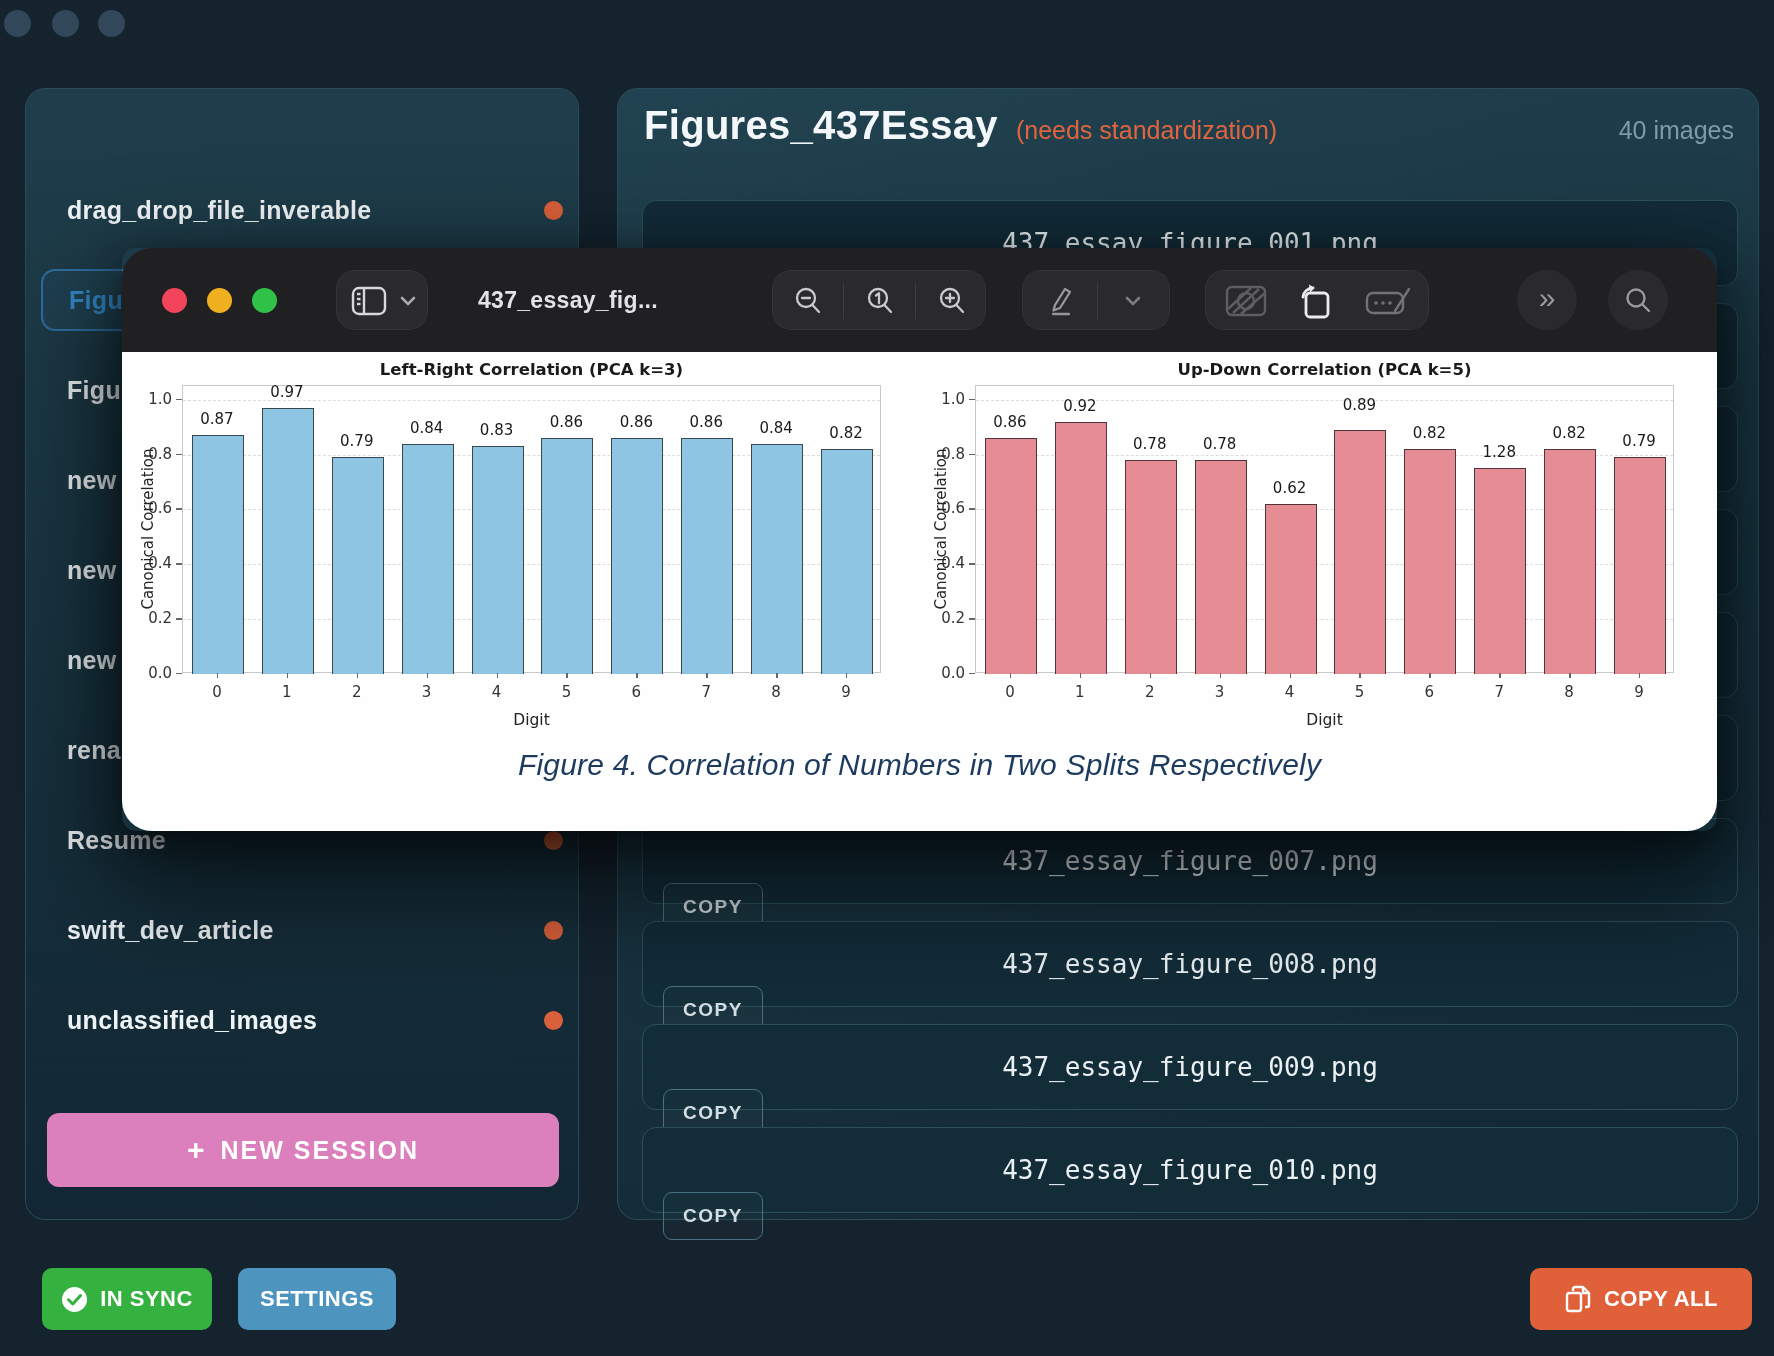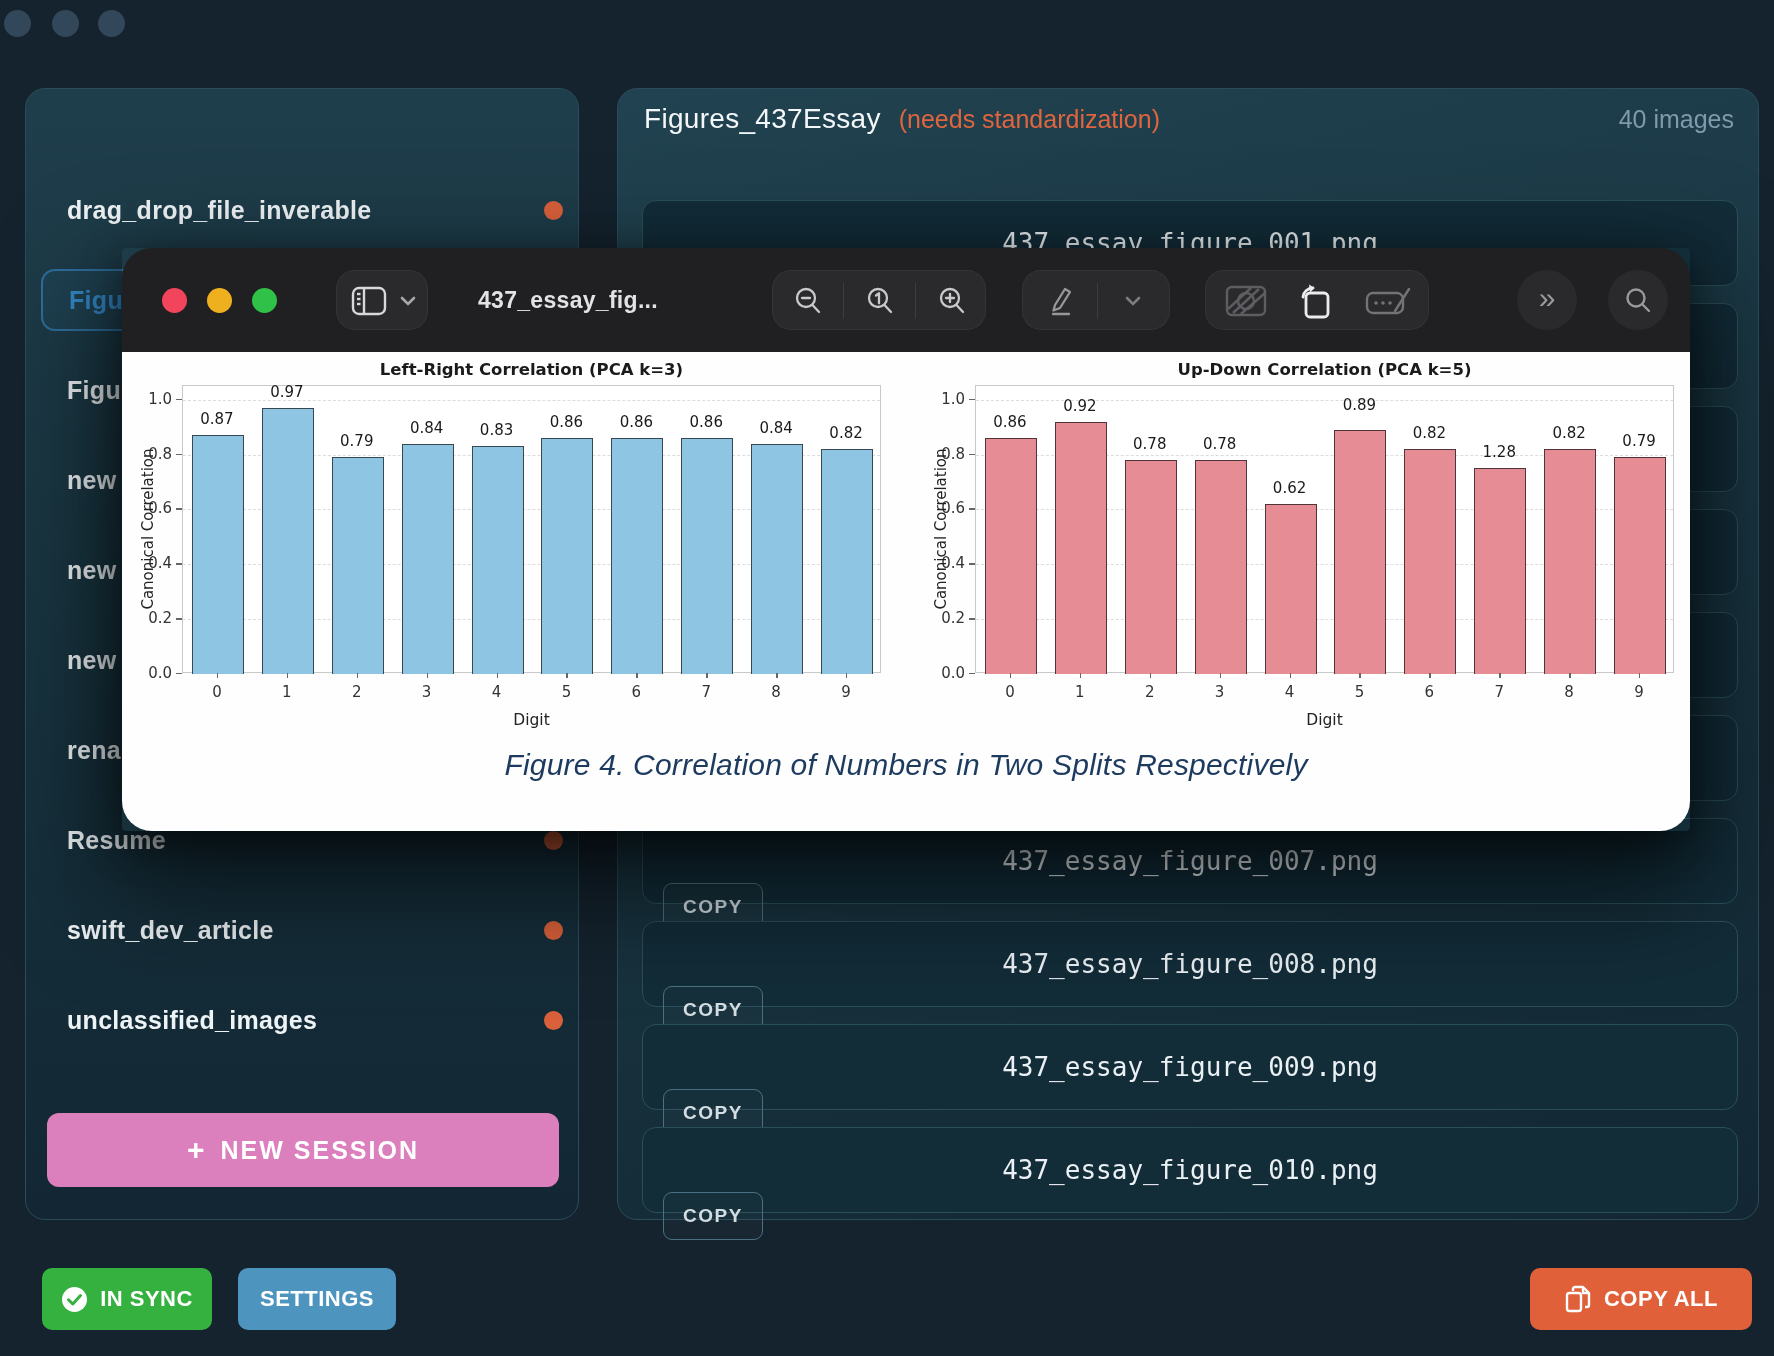--- a/index.html
+++ b/index.html
@@ -27,42 +27,42 @@
   .side-item .lbl{color:#eef3f5;font-size:25px;font-weight:bold;letter-spacing:.3px;}
   .side-item.selected{height:62px;border:2px solid #2e6e9e;border-radius:14px;background:rgba(46,120,170,.10);}
   .side-item.selected .lbl{color:#3487c6;}
   .side-dot{position:absolute;left:503px;width:19px;height:19px;border-radius:50%;background:#d9603a;}
   #new-session{position:absolute;left:21px;top:1024px;width:512px;height:74px;border-radius:12px;
                background:#dc7fbd;display:flex;align-items:center;justify-content:center;gap:14px;cursor:pointer;}
   #new-session span{color:#fff;font-size:25px;font-weight:bold;letter-spacing:2px;}
 
   
   #main-header{position:absolute;left:26px;top:14px;width:1090px;height:56px;display:flex;align-items:baseline;}
-  #main-title{color:#f4f7f9;font-size:28px;font-weight:normal;letter-spacing:.3px;text-align:center;}
+  #main-title{color:#f4f7f9;font-size:40px;font-weight:bold;letter-spacing:.3px;text-align:center;}
   #main-sub{color:#e0653f;font-size:25px;margin-left:18px;font-weight:500;}
   #main-count{margin-left:auto;color:#7e9aab;font-size:25px;}
   .file-row{position:absolute;left:24px;width:1096px;height:86px;border-radius:14px;
             background:#122c38;border:1.5px solid #2b4e5c;box-sizing:border-box;}
   .copy-btn{position:absolute;left:20px;top:18px;width:100px;height:48px;border-radius:9px;
             border:1.5px solid #4a7181;background:rgba(255,255,255,.02);color:#d3dde2;
             font-size:19px;font-weight:bold;letter-spacing:1.5px;display:flex;align-items:center;
             justify-content:center;cursor:pointer;font-family:"Liberation Sans",sans-serif;margin-top:46px;}
   .file-name{position:absolute;left:0;top:0;width:100%;height:100%;display:flex;align-items:center;
              justify-content:center;color:#eaf0f3;font-family:"DejaVu Sans Mono",monospace;font-size:26px;}
 
   
   .foot-btn{position:absolute;top:1268px;height:62px;border-radius:10px;display:flex;align-items:center;
             justify-content:center;gap:12px;color:#fff;font-weight:bold;font-size:22px;letter-spacing:.5px;cursor:pointer;}
   #btn-sync{left:42px;width:170px;background:#35b13f;}
   #btn-settings{left:238px;width:158px;background:#4d94bf;}
   #btn-copyall{left:1530px;width:222px;background:#e0603a;}
 
   
-  #preview{position:absolute;left:122px;top:248px;width:1568px;height:583px;border-radius:4px;z-index:30;
-           box-shadow:0 45px 110px 12px rgba(0,0,0,.62), 0 12px 40px rgba(0,0,0,.45);}
+  #preview{position:absolute;left:122px;top:248px;width:1568px;height:583px;border-radius:14px;z-index:30;
+           box-shadow:0 45px 110px 12px rgba(0,0,0,.62), 0 12px 40px rgba(0,0,0,.45);padding-left:27px;}
   #titlebar{position:absolute;left:0;top:0;width:100%;height:104px;background:#202022;
             border-radius:30px 30px 0 0;}
   .light{position:absolute;top:40px;width:25px;height:25px;border-radius:50%;cursor:pointer;}
   .tb-pill{position:absolute;top:22px;height:60px;border-radius:19px;background:#2a2a2d;
            border:1px solid rgba(255,255,255,.05);box-sizing:border-box;}
   .tb-circle{position:absolute;top:22px;width:60px;height:60px;border-radius:50%;background:#2a2a2d;
              display:flex;align-items:center;justify-content:center;cursor:pointer;}
   .tb-div{position:absolute;top:12px;width:1px;height:36px;background:#3d3d40;}
   #pv-title{position:absolute;left:356px;top:0;height:104px;display:flex;align-items:center;
             color:#e3e3e5;font-size:23px;font-weight:bold;letter-spacing:.3px;}

